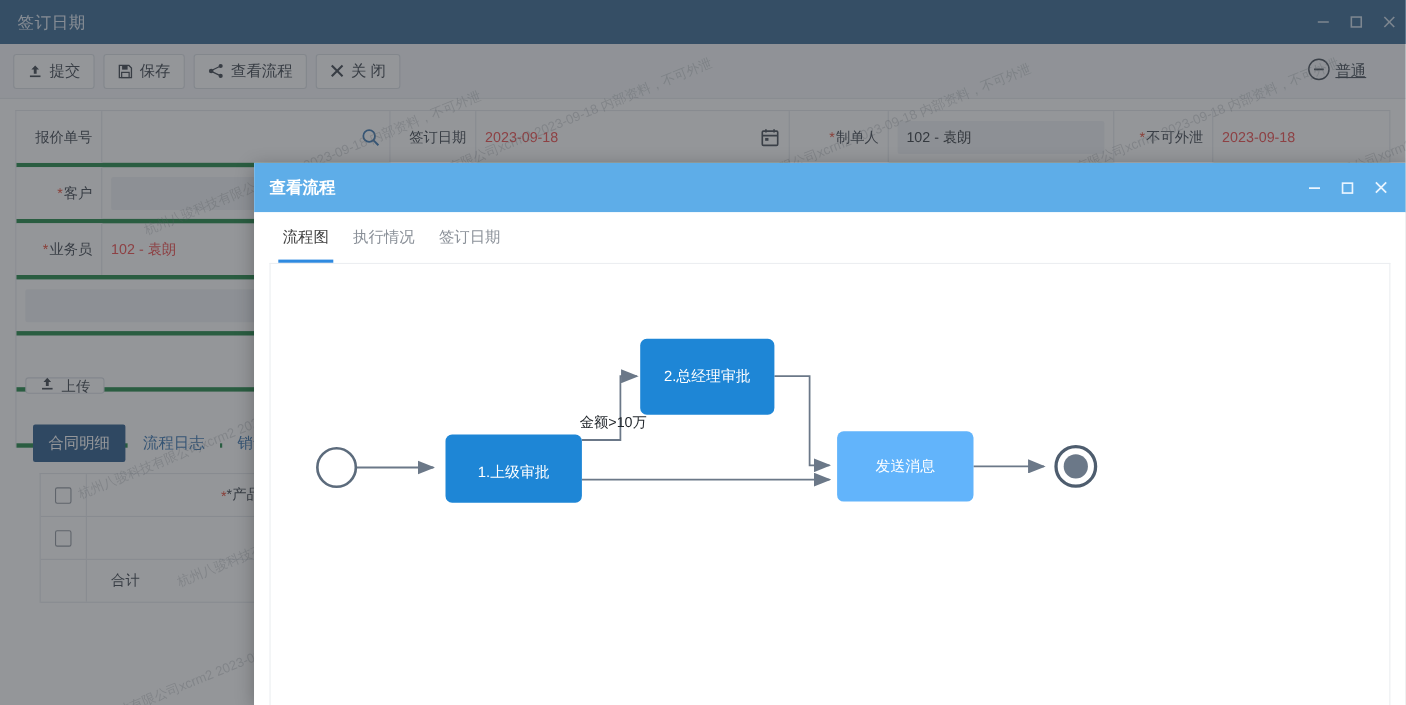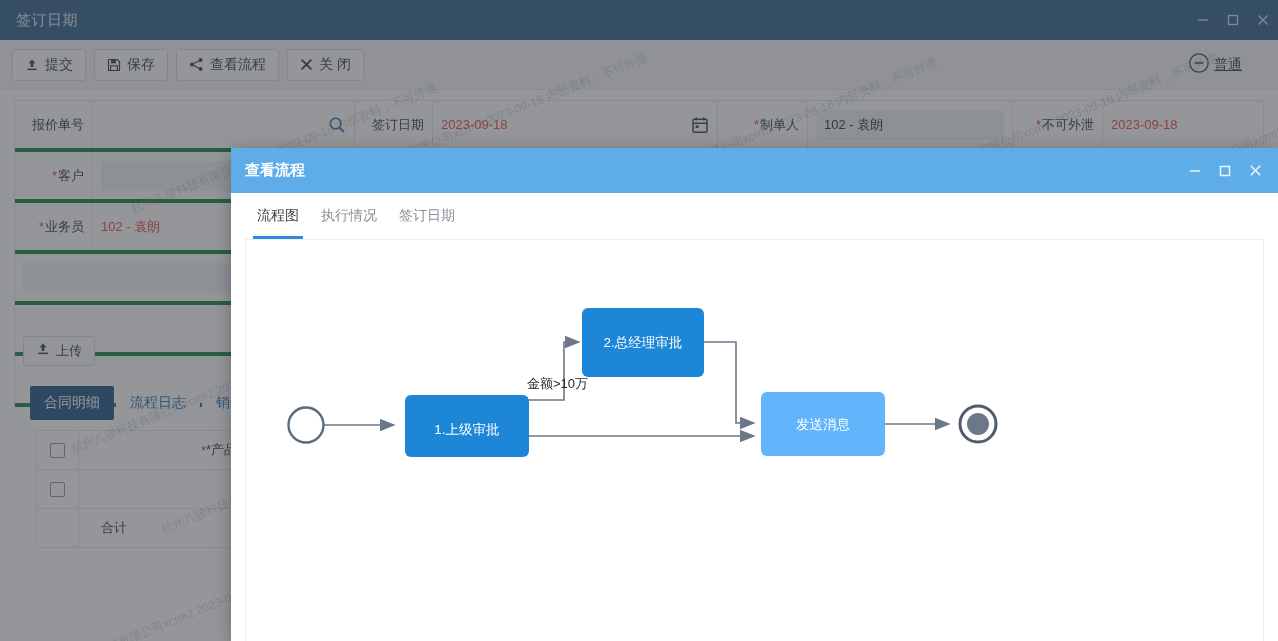--- a/index.html
+++ b/index.html
@@ -70,21 +70,21 @@
   .fval .inputbox {
     flex: 1 1 auto; height: 30px; background: #f0f2f5; border-radius: 2px;
     display: flex; align-items: center; padding: 0 8px; color: #2b3138; font-size: 13px;
     min-width: 0; overflow: hidden; white-space: nowrap;
   }
   .fval .plain { flex: 1 1 auto; font-size: 13px; color: #ef4444; }
   .fval .fi { flex: 0 0 auto; margin-left: 6px; color: #2f6fae; display: flex; }
   .fval .fi svg { display: block; }
 
   .upload-btn {
-    height: 30px; border: 1px solid #d9dde3; background: #fff; border-radius: 3px;
+    height: 15px; border: 1px solid #d9dde3; background: #fff; border-radius: 3px;
     display: inline-flex; align-items: center; gap: 6px; padding: 0 12px;
     font-size: 13px; color: #333a44; cursor: pointer; margin-top: 44px;
   }
 
   
   .lower-tabs {
     position: absolute; left: 30px; top: 386px; display: flex; align-items: flex-end; gap: 2px; justify-content: flex-end;
   }
   .ltab {
     height: 34px; padding: 0 14px; display: flex; align-items: center;

